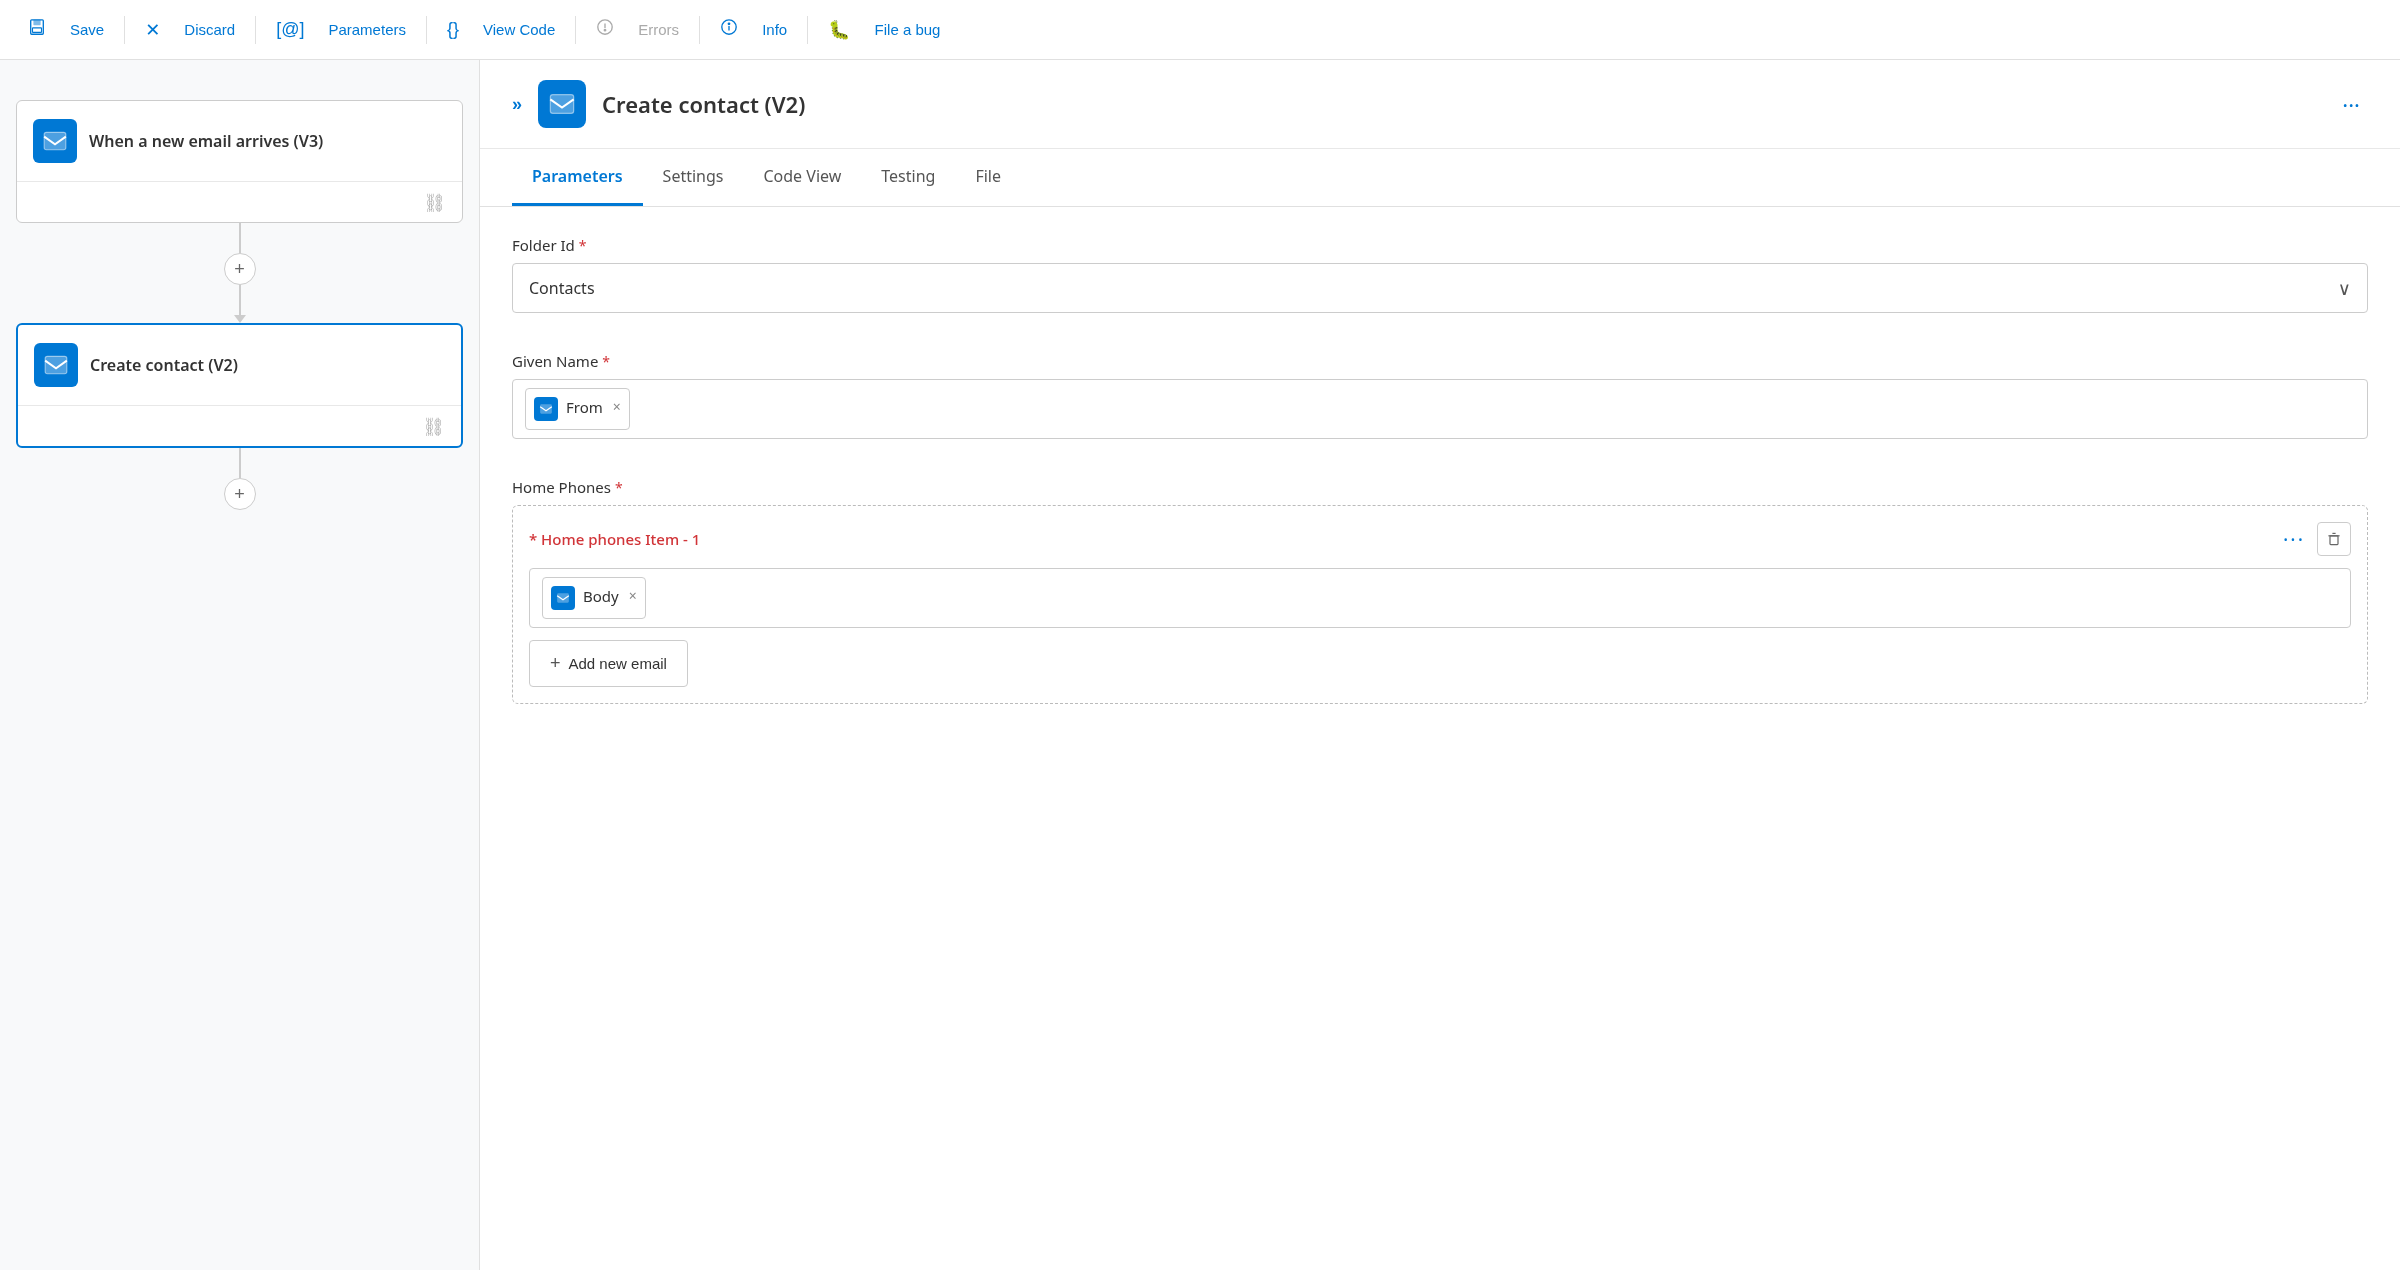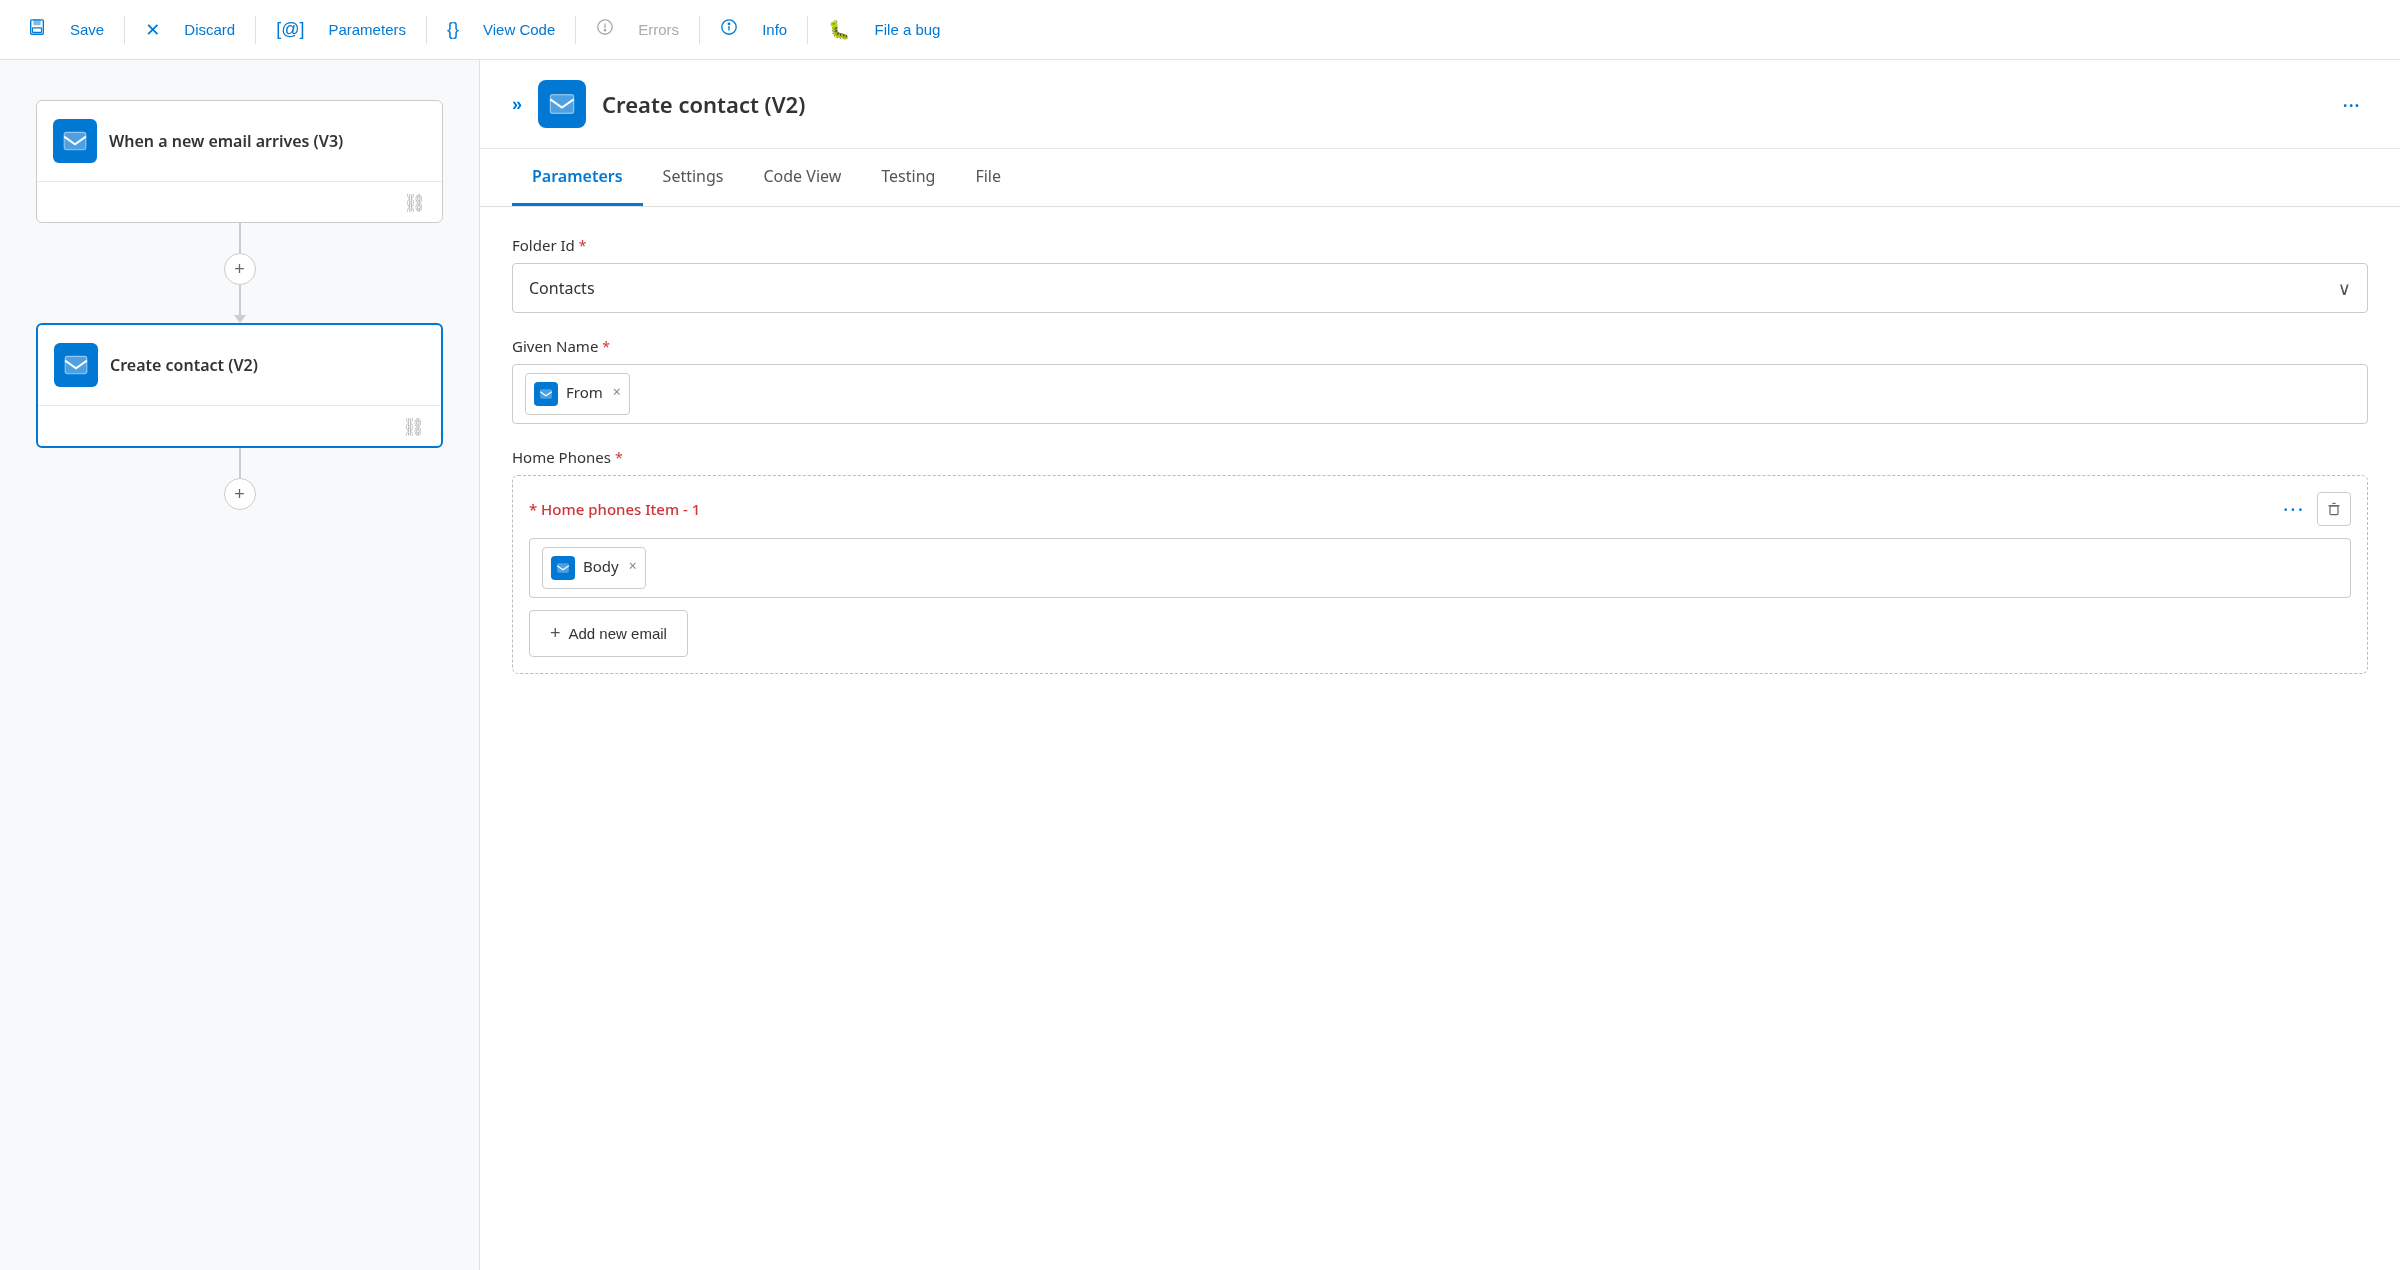--- a/index.html
+++ b/index.html
@@ -46,21 +46,21 @@
       border-right: 1px solid #e0e0e0;
       display: flex;
       flex-direction: column;
       align-items: center;
       padding: 40px 20px;
       gap: 0;
       overflow-y: auto;
     }
 
     .flow-node {
-      width: 407px;
+      width: 447px;
       background: #fff;
       border: 1.5px solid #ccc;
       border-radius: 6px;
       overflow: hidden;
       cursor: pointer;
       position: relative;
     }
     .flow-node.selected {
       border: 2px solid #0078d4;
     }
@@ -198,21 +198,21 @@
       color: #0078d4;
       border-bottom: 3px solid #0078d4;
       font-weight: 600;
     }
 
     
     .detail-content {
       padding: 28px 32px;
       display: flex;
       flex-direction: column;
-      gap: 23px;
+      gap: 38px;
     }
 
     .field-group {
       display: flex;
       flex-direction: column;
       gap: 8px;
     }
     .field-label {
       font-size: 15px;
       color: #333;

